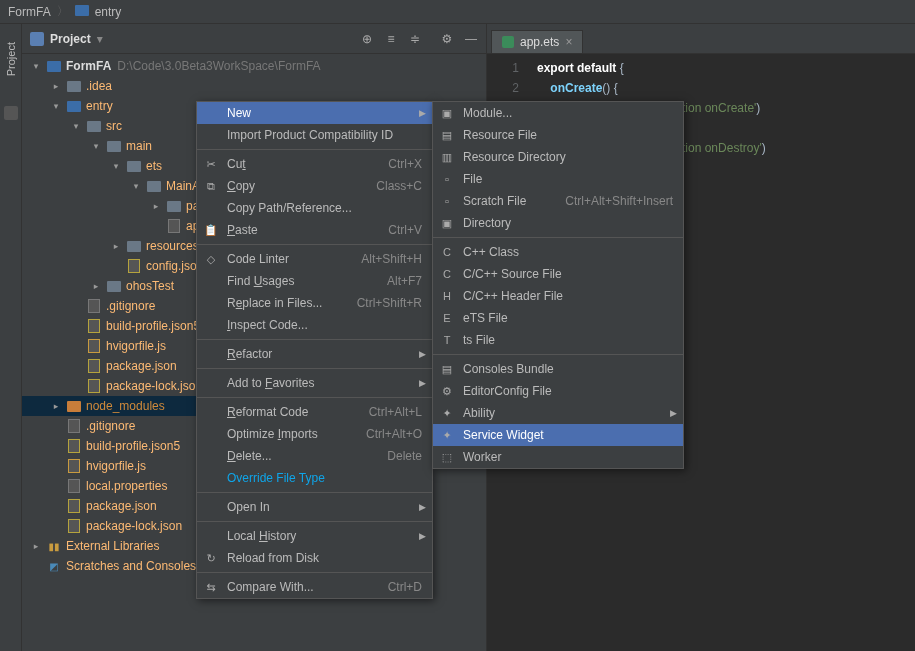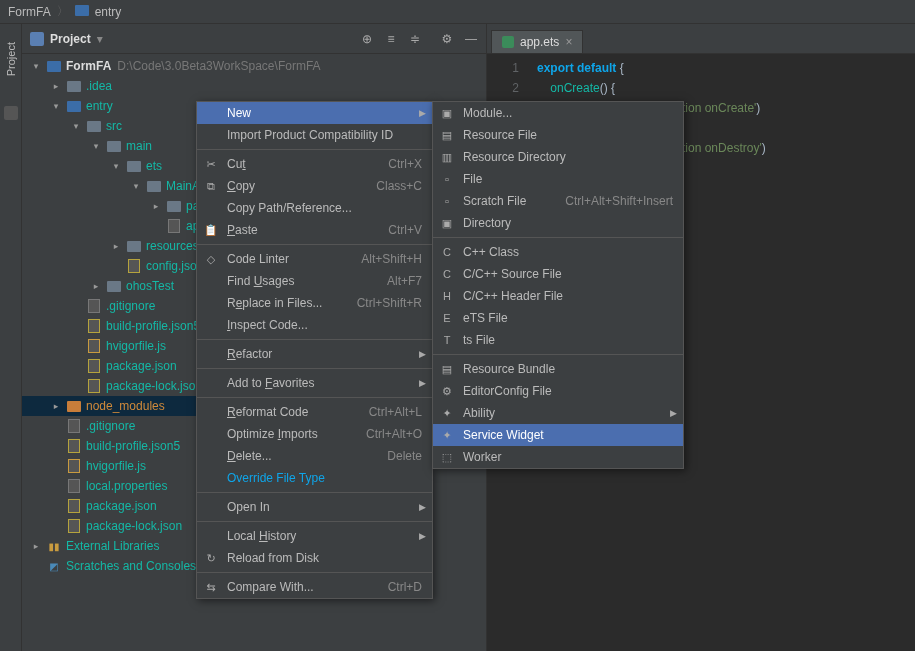--- a/index.html
+++ b/index.html
@@ -21,41 +21,41 @@
 .panel-header .ph-icon { width: 14px; height: 14px; background: #5a7fb2; border-radius: 2px; }
 .panel-header .title { font-weight: bold; color: #ddd; }
 .panel-header .chev { color: #888; }
 .panel-header .icons { display: flex; gap: 10px; color: #aaa; }
 .panel-header .icon-btn { width: 14px; display: flex; justify-content: center; cursor: pointer; }
 
 .tree { flex: 1; overflow: hidden; padding: 2px 0; }
 .tree-row { display: flex; align-items: center; height: 20px; white-space: nowrap; }
 .tree-row .arrow { width: 12px; text-align: center; color: #999; font-size: 9px; }
 .tree-row .icon { width: 16px; height: 14px; margin: 0 4px; display: inline-flex; align-items: center; justify-content: center; font-size: 10px; }
-.tree-row .label { color: #14b8a6; }
+.tree-row .label { color: #fdba74; }
 .tree-row .path { color: #777; margin-left: 6px; }
 .tree-row.selected { background: #0d293e; }
 .tree-row.highlight .label { color: #d08a3a; }
 .folder-icon { background: #6a7886; width: 14px; height: 11px; border-radius: 1px; display: inline-block; }
 .folder-icon.orange { background: #c77d3a; }
 .folder-icon.blue { background: #3b6da8; }
 .file-icon { width: 12px; height: 14px; border: 1px solid #777; background: #555; display: inline-block; }
 .file-icon.json { border-color: #b5a33d; }
 .file-icon.js { border-color: #c89b3f; }
 
 .editor-panel { flex: 1; display: flex; flex-direction: column; background: #2b2b2b; }
 .tab-bar { height: 30px; background: #3c3f41; border-bottom: 1px solid #323232; display: flex; align-items: flex-end; padding-left: 4px; }
 .tab { display: flex; align-items: center; gap: 6px; padding: 4px 10px; background: #515658; color: #ddd; border-top: 1px solid #323232; border-left: 1px solid #323232; border-right: 1px solid #323232; }
 .tab .ficon { width: 12px; height: 12px; background: #3b8b5a; border-radius: 2px; }
 .tab .close { color: #999; }
 .code-area { display: flex; flex: 1; font-family: Consolas, monospace; font-size: 13px; line-height: 20px; }
 .gutter { width: 40px; text-align: right; color: #606366; padding: 4px 8px 0 0; user-select: none; }
 .code { padding: 4px 0 0 10px; white-space: pre; color: #a9b7c6; }
-.kw { color: #0ea5e9; font-weight: bold; }
-.fn { color: #14b8a6; }
+.kw { color: #ffffff; font-weight: bold; }
+.fn { color: #7dd3fc; font-weight: bold; }
 .punc { color: #a9b7c6; }
 .str { color: #6a8759; }
 
 .context-menu { position: absolute; background: #3c3f41; border: 1px solid #555; box-shadow: 2px 2px 8px rgba(0,0,0,0.5); color: #bbb; z-index: 100; }
 .context-menu .item { display: flex; align-items: center; height: 22px; padding: 0 10px 0 6px; gap: 8px; position: relative; }
 .context-menu .item .micon { width: 16px; display: flex; justify-content: center; color: #aaa; font-size: 11px; }
 .context-menu .item .mlabel { flex: 1; }
 .context-menu .item .mlabel u { text-decoration: underline; }
 .context-menu .item .shortcut { color: #888; margin-left: 24px; text-align: center; }
 .context-menu .item .sub-arrow { position: absolute; right: 6px; color: #aaa; font-size: 9px; }
@@ -449,21 +449,21 @@
       <span class="micon">E</span>
       <span class="mlabel">eTS File</span>
     </div>
     <div class="item">
       <span class="micon">T</span>
       <span class="mlabel">ts File</span>
     </div>
     <div class="sep"></div>
     <div class="item">
       <span class="micon">▤</span>
-      <span class="mlabel">Resource Bundle</span>
+      <span class="mlabel">Consoles Bundle</span>
     </div>
     <div class="item">
       <span class="micon">⚙</span>
       <span class="mlabel">EditorConfig File</span>
     </div>
     <div class="item">
       <span class="micon">✦</span>
       <span class="mlabel">Ability</span>
       <span class="sub-arrow">▶</span>
     </div>

